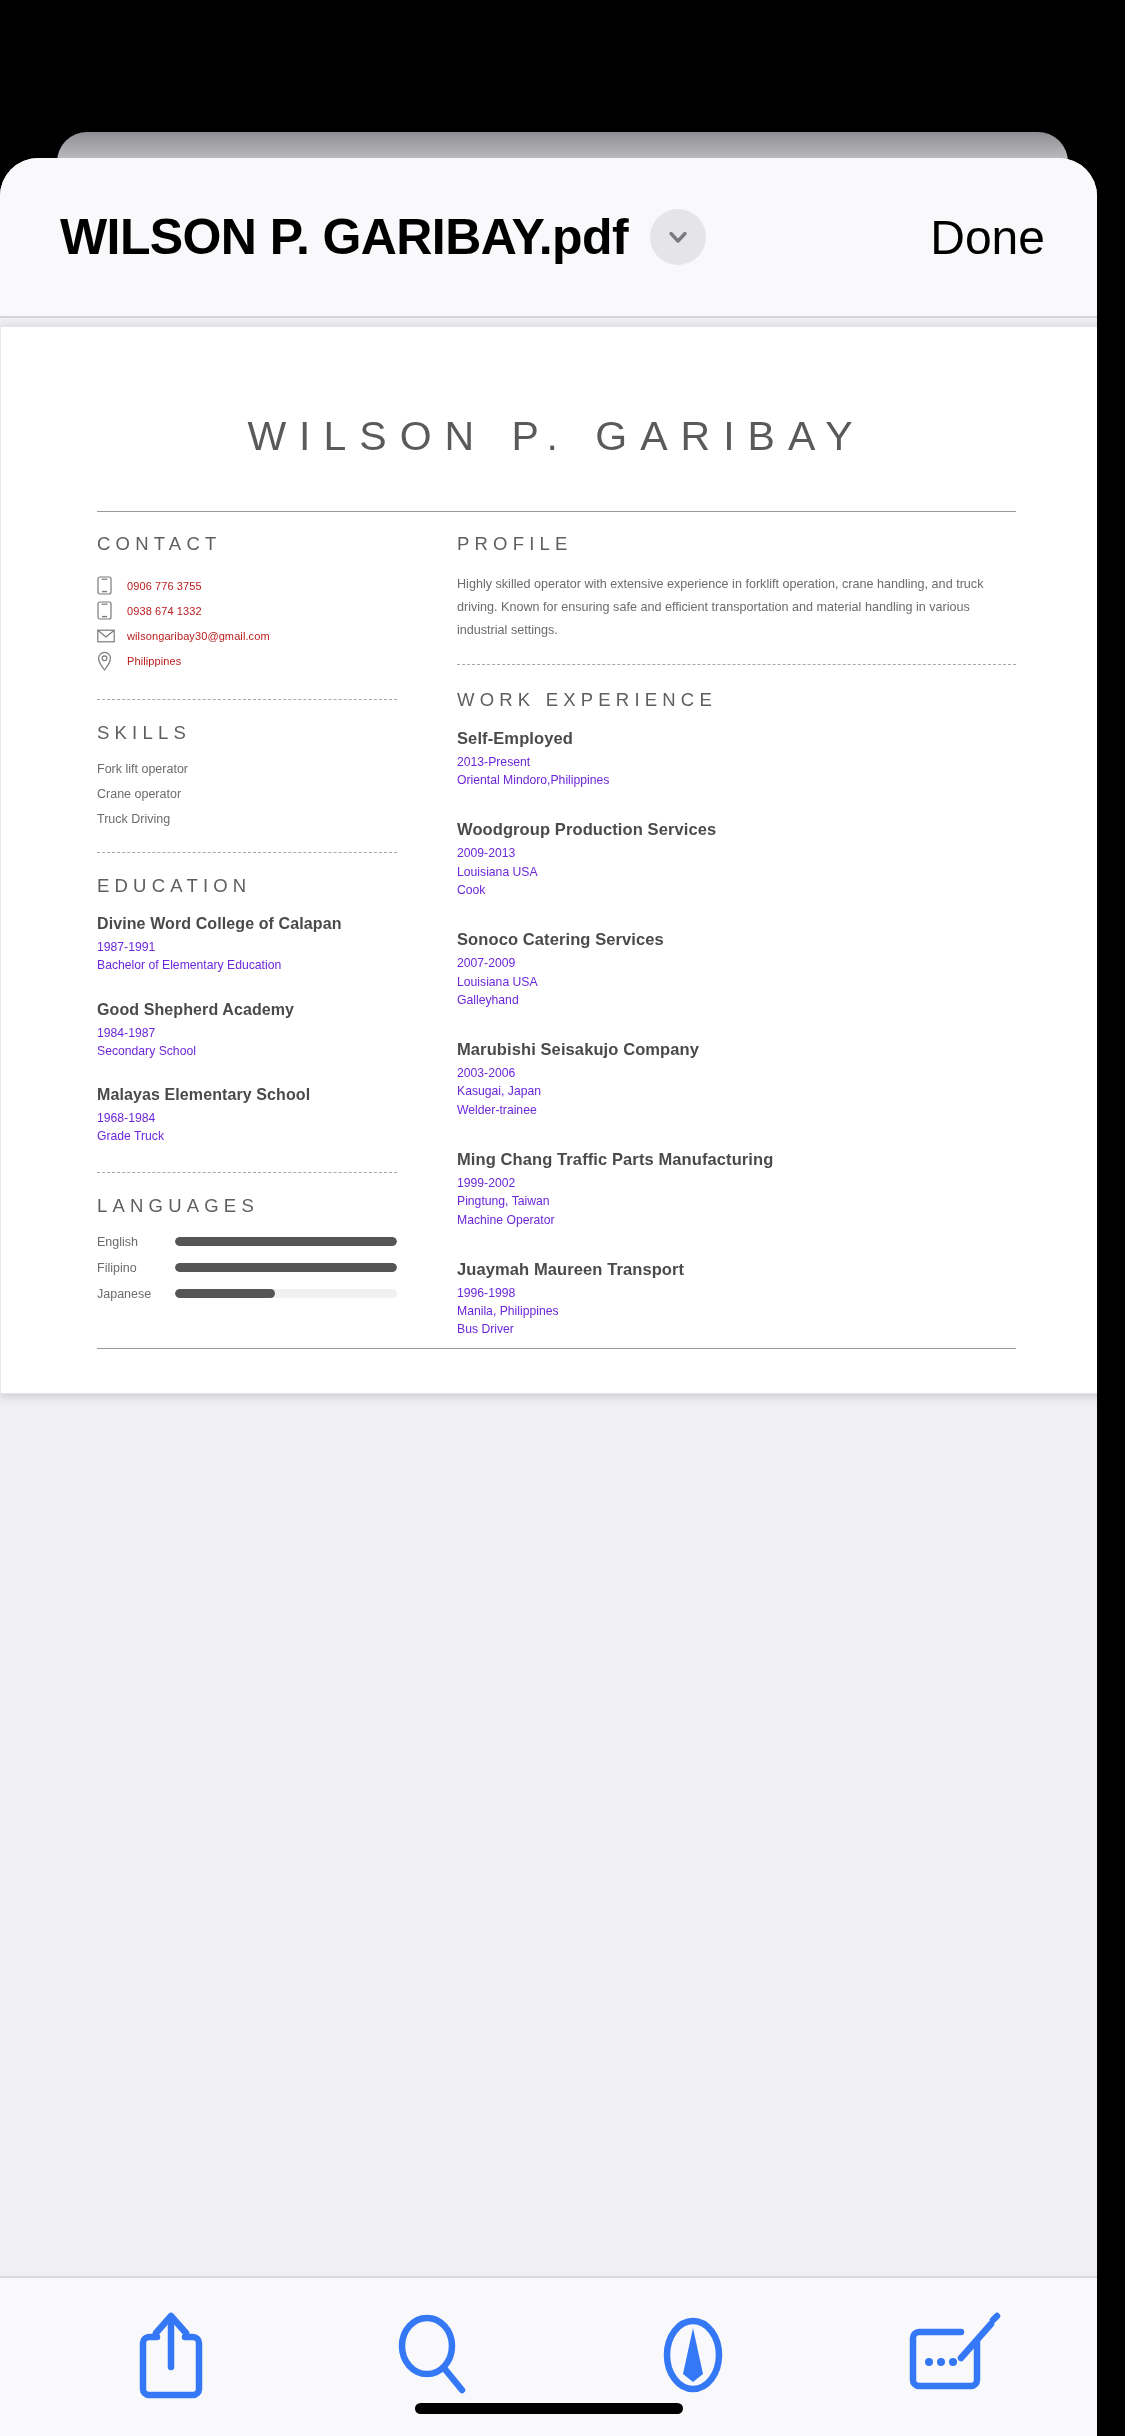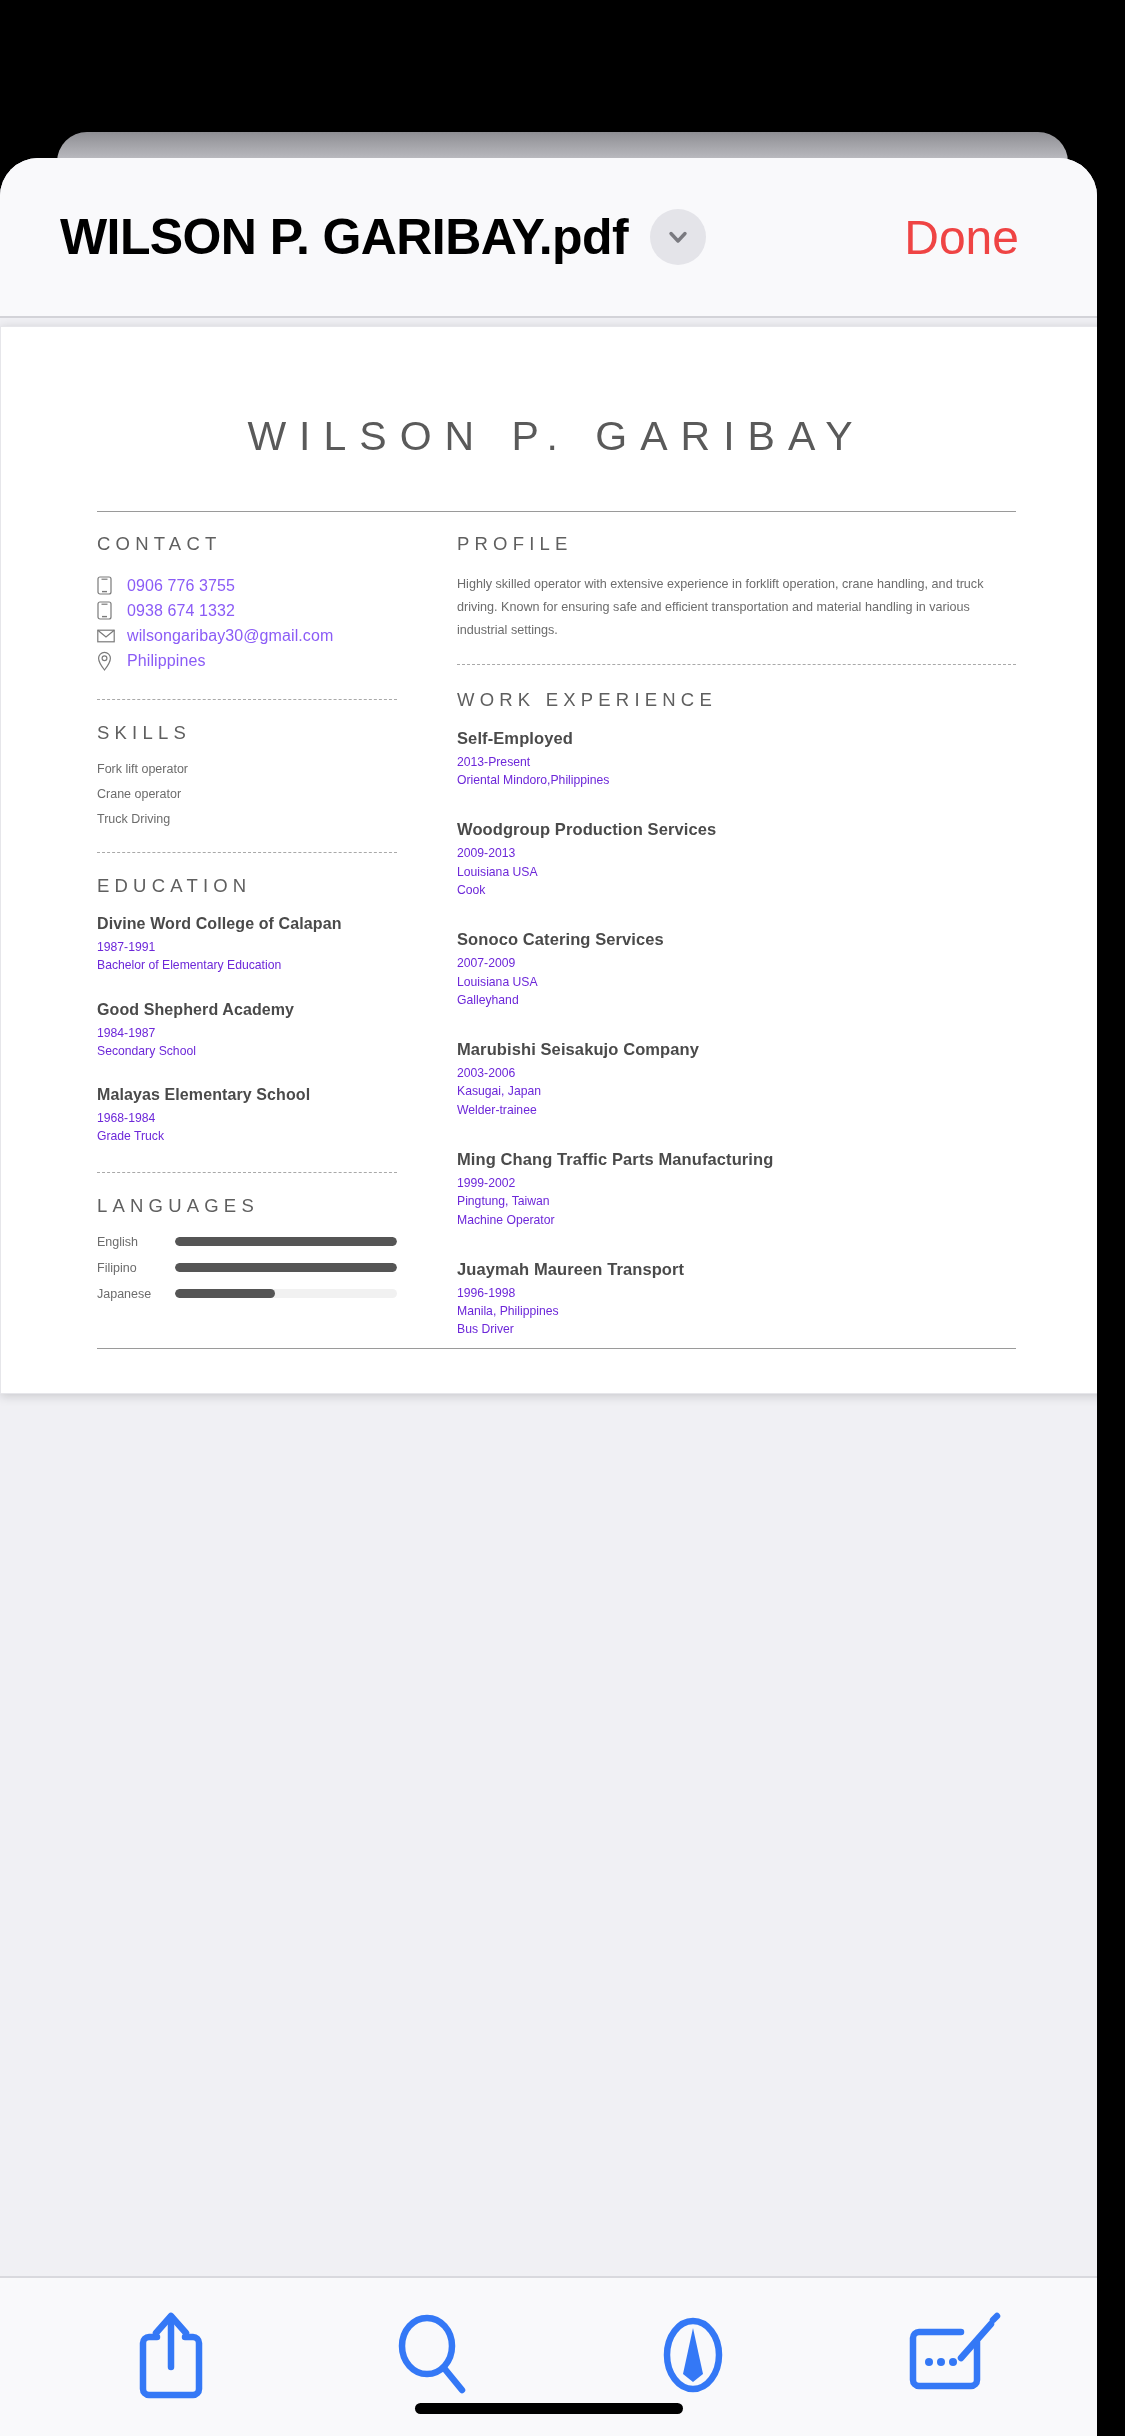--- a/index.html
+++ b/index.html
@@ -69,23 +69,23 @@
     margin-left: 22px;
     display: flex;
     align-items: center;
     justify-content: center;
     flex: 0 0 auto;
   }
   .chevron-btn svg { display: block; }
 
   .nav-done {
     margin-left: auto;
-    margin-right: 78px;
+    margin-right: 52px;
     font-size: 48px;
-    color: #ef4444;
+    color: #000000;
     font-weight: 400;
     white-space: nowrap;
   }
 
   
   .doc-area {
     position: relative;
     height: 2118px;
     background: #f0f0f4;
     padding-top: 8px;
@@ -151,22 +151,22 @@
     display: flex;
     align-items: center;
     height: 25px;
     margin-bottom: 0px;
   }
   .contact-ico {
     width: 30px; flex: 0 0 30px;
     display: flex; align-items: center; justify-content: flex-start;
   }
   .contact-txt {
-    font-size: 16px;
-    color: #8b5cf6;
+    font-size: 11px;
+    color: #b91c1c;
     letter-spacing: .1px;
   }
 
   
   .skill-item {
     font-size: 12.5px;
     color: #6c6c6c;
     margin-bottom: 11px;
   }
 

